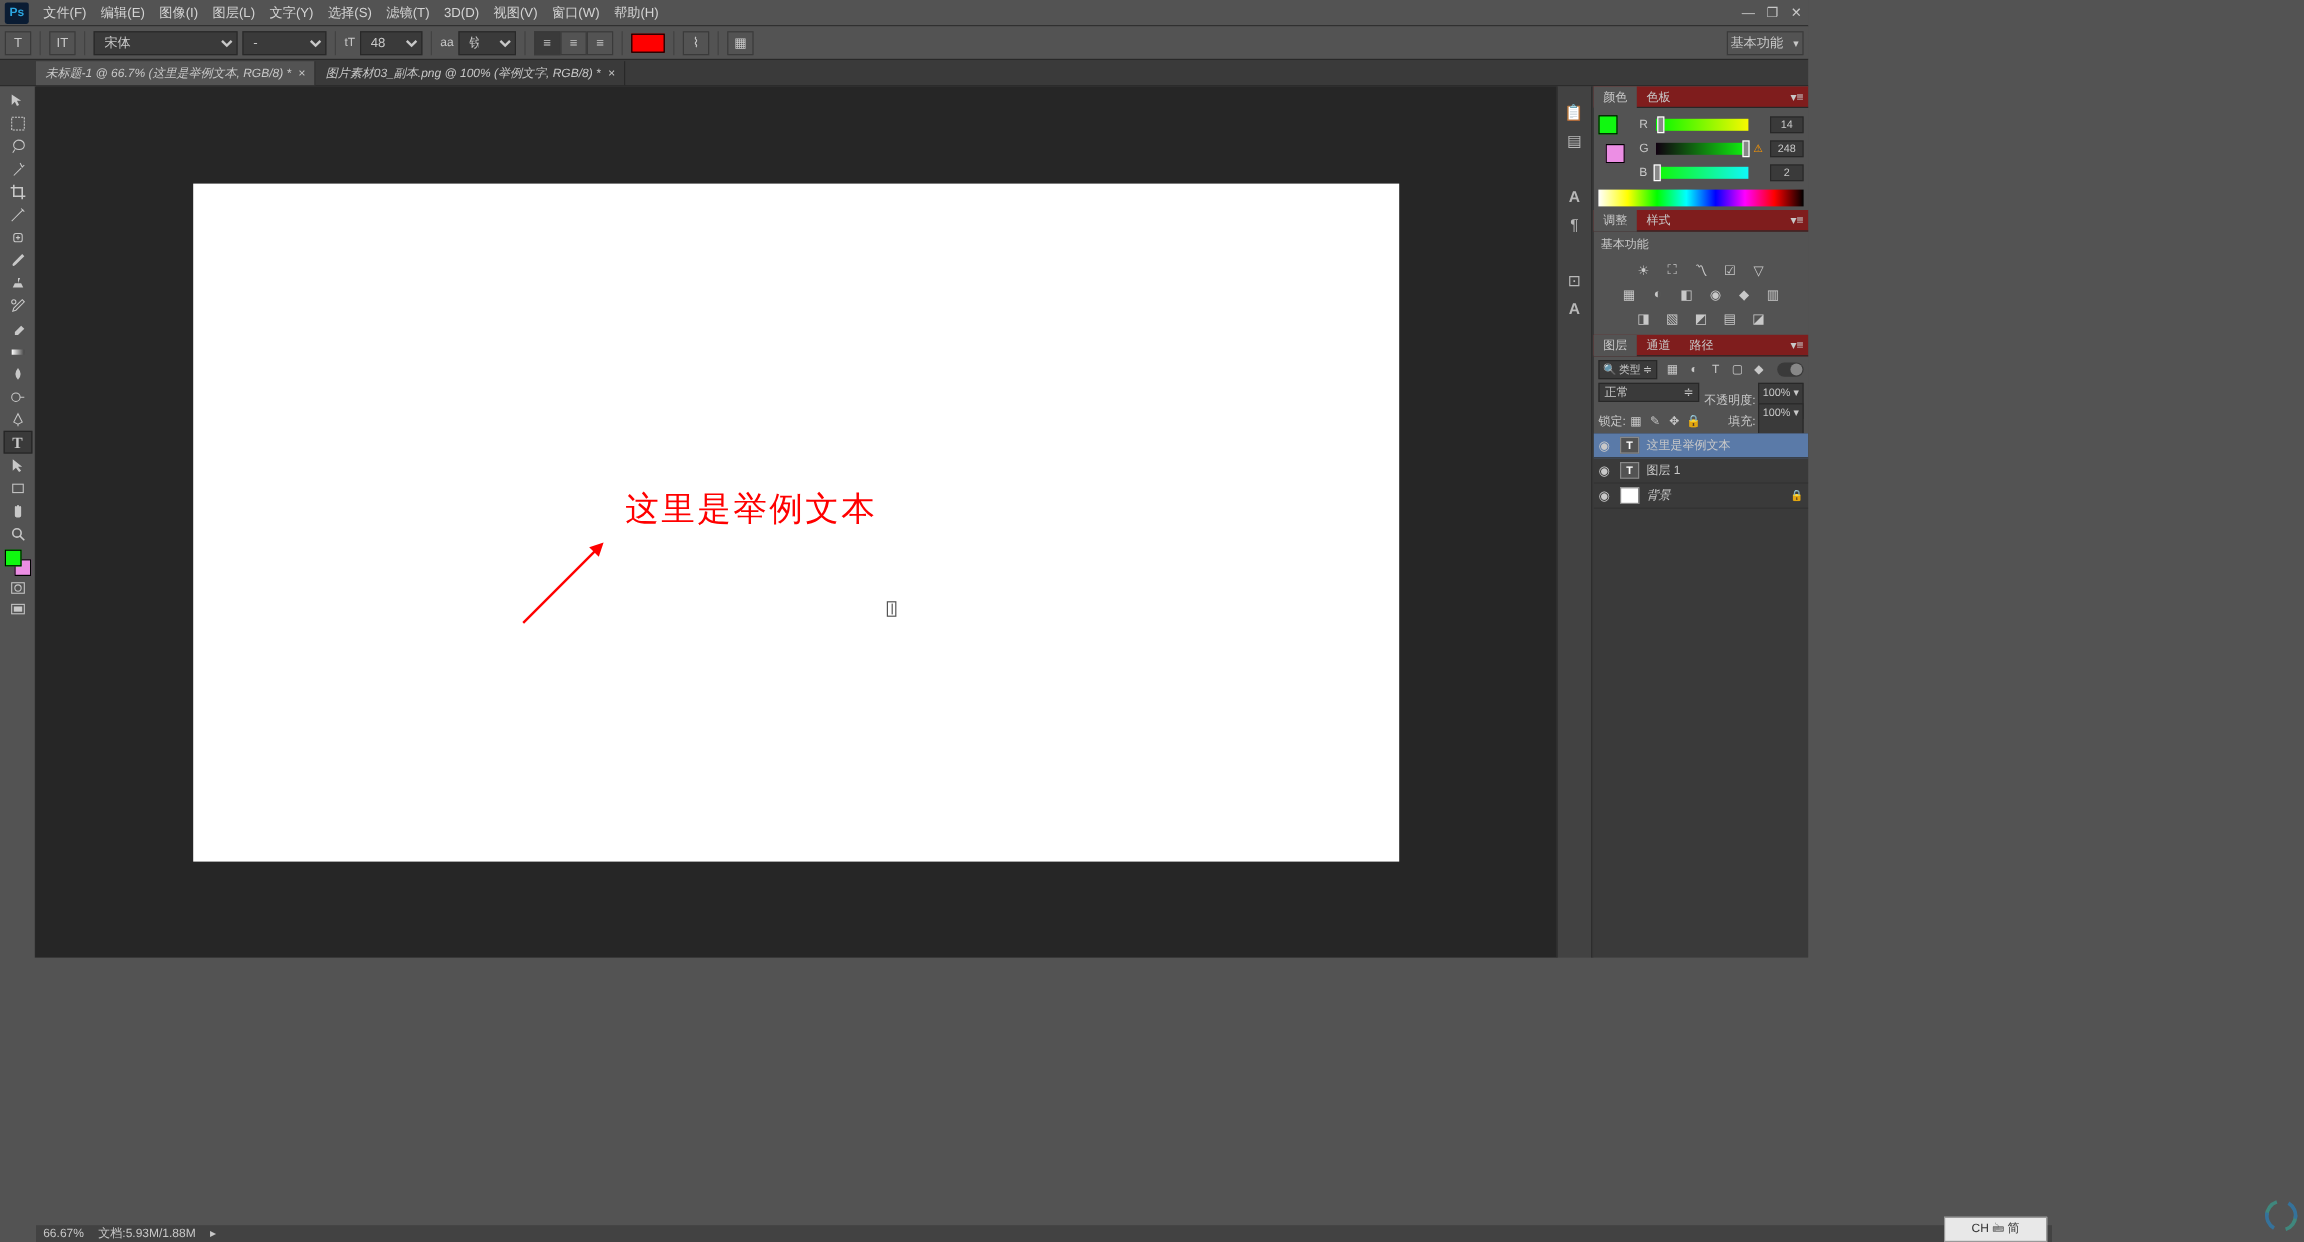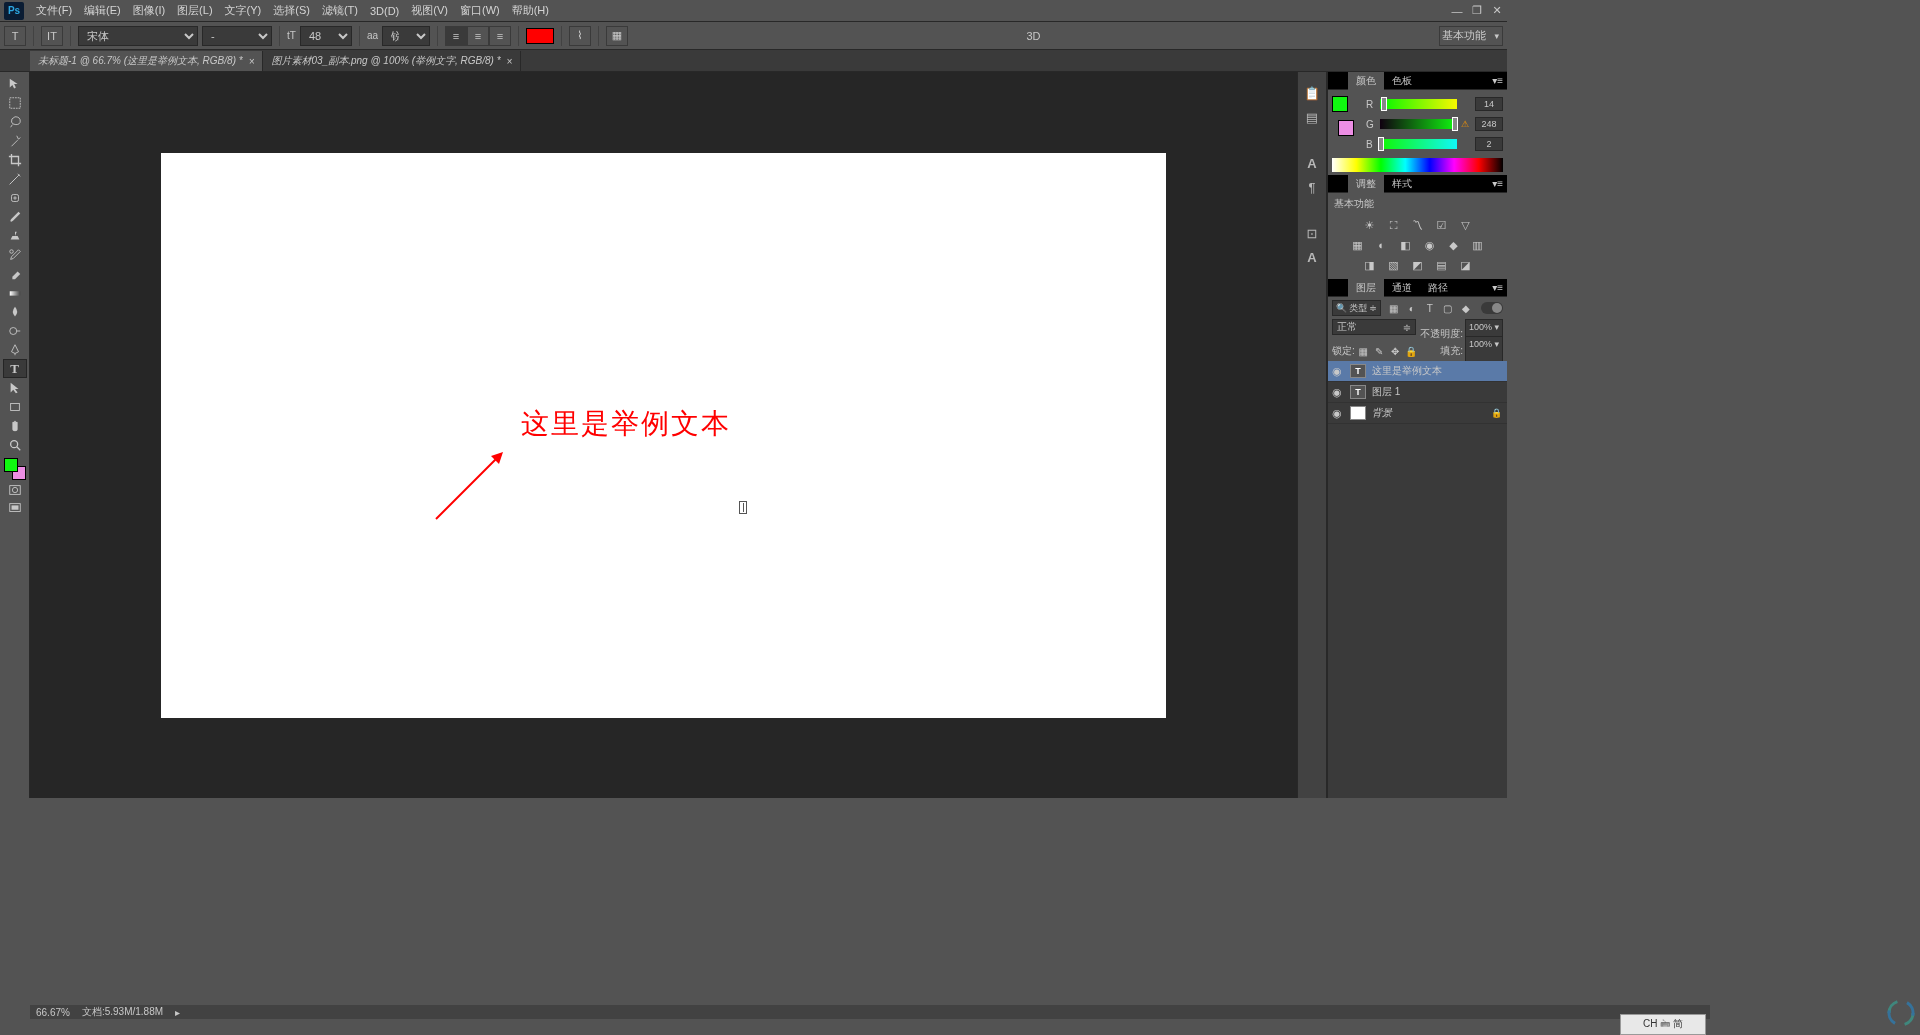--- a/index.html
+++ b/index.html
@@ -50,21 +50,21 @@
 .text-cursor { position: absolute; top: 348px; left: 578px; width: 8px; height: 13px; border: 1px solid #555; display: flex; align-items: center; justify-content: center;}
 .text-cursor::after { content: ''; width: 1px; height: 9px; background: #555; }
 
 
 .dock-col { width: 30px; background: #424242; display: flex; flex-direction: column; align-items: center; gap: 12px; padding-top: 8px; border-left: 1px solid #282828; border-right: 1px solid #282828;}
 .dock-icon { width: 20px; height: 18px; display: flex; align-items: center; justify-content: center; font-size: 13px; color: #b8b8b8; }
 .dock-group { display: flex; flex-direction: column; gap: 6px; padding: 4px 0; }
 
 
 .panels { width: 180px; background: #535353; display: flex; flex-direction: column; border-left: 1px solid #282828;}
-.panel-tabs { height: 18px; background: #000000; display: flex; align-items: center; font-size: 10px; border-bottom: 1px solid #282828; padding-left: 20px;}
+.panel-tabs { height: 18px; background: #7f1d1d; display: flex; align-items: center; font-size: 10px; border-bottom: 1px solid #282828;}
 .panel-tab { padding: 2px 8px; height: 18px; display: flex; align-items: center;}
 .panel-tab.active { background: #535353; }
 .panel-menu { margin-left: auto; padding: 0 4px; font-size: 10px;}
 
 
 .color-panel { height: 85px; padding: 4px; }
 .color-preview { position: relative; width: 22px; height: 40px; margin-right: 6px; margin-top: 2px; float: left;}
 .cp-fg { position: absolute; top:0; left:0; width: 16px; height: 16px; background: #10f810; border: 1px solid #000;}
 .cp-bg { position: absolute; bottom:0; right:0; width: 16px; height: 16px; background: #ec8ee4; border: 1px solid #000;}
 .slider-row { display: flex; align-items: center; gap: 4px; height: 20px; }
@@ -105,21 +105,21 @@
 .layer-list { flex: 1; background: #3a3a3a; overflow-y: auto; }
 .layer-item { height: 21px; display: flex; align-items: center; padding: 0 4px; gap: 6px; border-bottom: 1px solid #323232; font-size: 10px; }
 .layer-item.selected { background: #5a7aa8; }
 .layer-eye { width: 12px; font-size: 11px; }
 .layer-thumb { width: 16px; height: 14px; background: #fff; border: 1px solid #888; display: flex; align-items: center; justify-content: center; font-size: 9px; color: #333; }
 .layer-thumb.t { background: #535353; color: #fff; font-weight: bold;}
 .layer-name { flex: 1; }
 .layer-lock { font-size: 9px; }
 
 
-.statusbar { height: 14px; background: #424242; display: flex; align-items: center; font-size: 10px; padding: 0 6px; gap: 12px; position: absolute; bottom: 16px; left: 30px; right: 210px;}
+.statusbar { height: 14px; background: #424242; display: flex; align-items: center; font-size: 10px; padding: 0 6px; gap: 12px; position: absolute; bottom: 0; left: 30px; right: 210px;}
 .ime-box { position: absolute; bottom: 0px; right: 214px; background: #e8e8e8; color: #333; font-size: 10px; padding: 1px 22px; border: 1px solid #999; display: flex; align-items: center; gap: 4px;}
 
 svg.icon { width: 14px; height: 14px; fill: #c8c8c8; }
 
 
 .watermark { position: absolute; bottom: 4px; right: 4px; font-size: 14px; font-style: italic; color: #5aaadd; opacity: 0.6; font-weight: bold;}
 .watermark svg { width: 30px; height: 30px; }
 </style>
 </head>
 <body>
@@ -162,21 +162,20 @@
     <div class="align-btn active">≡</div>
     <div class="align-btn">≡</div>
     <div class="align-btn">≡</div>
   </div>
   <div class="opt-sep"></div>
   <div class="color-swatch" style="background:#ff0000"></div>
   <div class="opt-sep"></div>
   <div class="opt-btn">⌇</div>
   <div class="opt-sep"></div>
   <div class="opt-btn">▦</div>
-  <div style="flex:1; text-align:center; font-size:11px;">3D</div>
   <div class="workspace-select">
       <span>基本功能</span>
     </div>
 </div>
 
 <div class="tabsbar">
   <div class="doc-tab active">
     <span>未标题-1 @ 66.7% (这里是举例文本, RGB/8) *</span>
     <span class="tab-close">×</span>
   </div>

